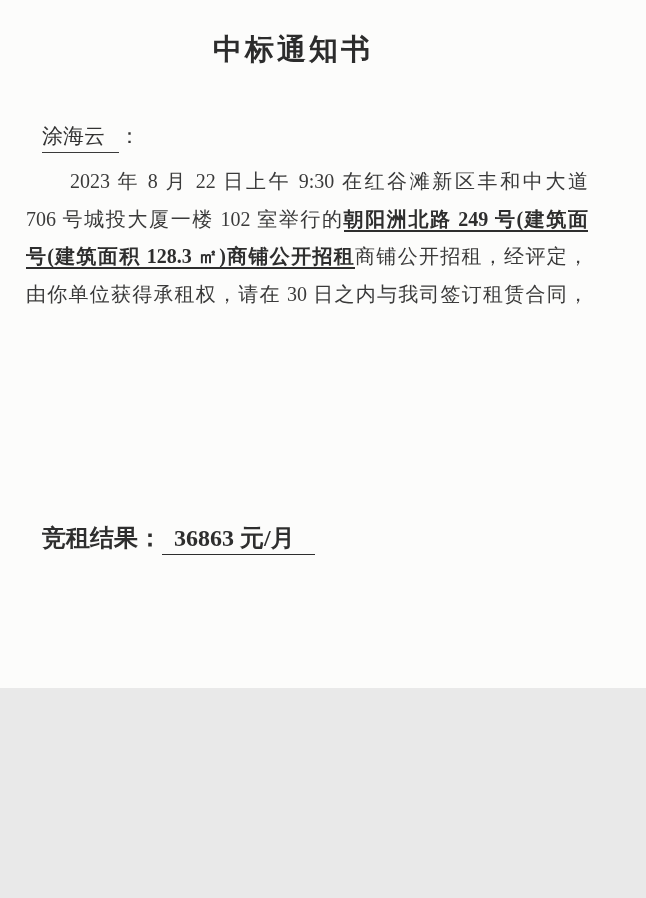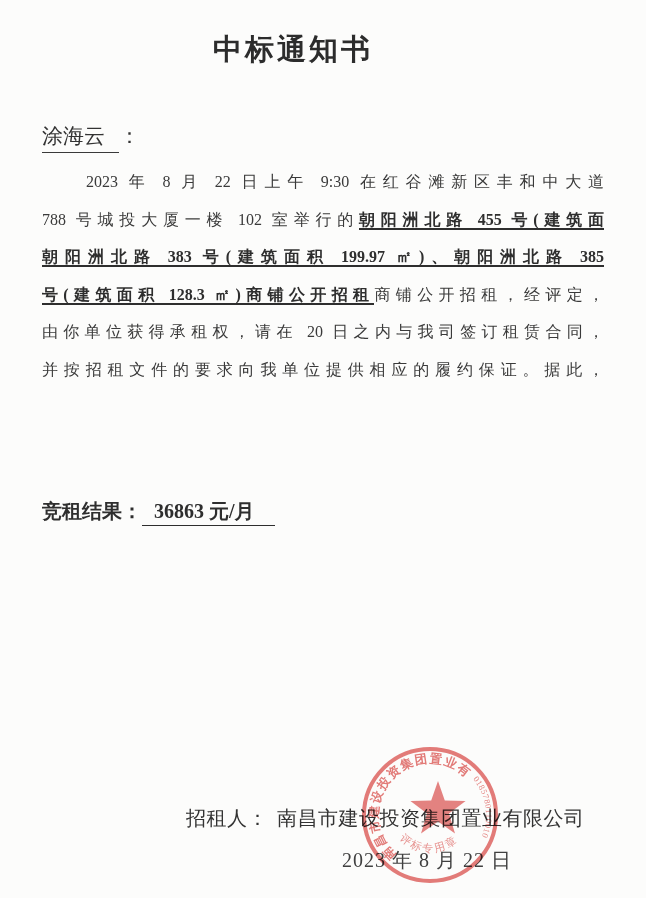--- a/index.html
+++ b/index.html
@@ -1,44 +1,44 @@
 <!DOCTYPE html>
 <html><head>
 <meta charset="utf-8">
 <style>
   html,body { margin:0; padding:0; background:#e9e9e9; }
   .page {
-    position:relative; width:646px; height:898px; margin:0 auto;
+    position:relative; width:646px; height:688px; margin:0 auto;
     background:#fcfcfb; overflow:hidden;
     font-family:"Liberation Serif","DejaVu Serif",serif;
     color:#3a3a3a;
   }
   .title {
     position:absolute; top:30px; left:0; width:586px; margin:0;
     text-align:center; font-size:29px; font-weight:700;
     letter-spacing:3px; color:#2c2c2c;
   }
   .salutation {
     position:absolute; top:122px; left:42px; font-size:21px; color:#333;
   }
   .salutation .name {
     border-bottom:1.6px solid #3a3a3a; padding:0 14px 4px 0;margin-top:20px;
   }
-  .para { position:absolute; left:42px; width:562px; font-size:16px; }
+  .para { position:absolute; left:26px; width:562px; font-size:20px; }
   .para1 { top:163px; }
   .para2 { top:571px; }
   .line {
     height:37.5px; line-height:37.5px; overflow:hidden;
     text-align:justify; white-space:nowrap;
   }
   .line.j { text-align-last:justify; }
   .ind { display:inline-block; width:44px; }
   .hl { font-weight:700; color:#2e2e2e; border-bottom:2px solid #2e2e2e; }
   .result-line {
-    position:absolute; top:498px; left:42px; font-size:20px;
+    position:absolute; top:522px; left:42px; font-size:24px;
     font-weight:700; color:#2e2e2e;
   }
   .result-value {
     border-bottom:1.8px solid #2e2e2e; padding:0 20px 3px 12px;
   }
   .sig-line {
     position:absolute; top:805px; left:186px; font-size:20px; color:#333;
     letter-spacing:0.5px;
   }
   .sig-line .sig-label { margin-right:9px; }
@@ -59,25 +59,23 @@
 <div class="page">
 
   <h1 class="title">中标通知书</h1>
 
   <div class="salutation">
     <span class="name">涂海云</span><span>：</span>
   </div>
 
   <div class="para para1" id="para1">
       <div class="line j"><span class="ind"></span><span>2023 年 8 月 22 日上午 9:30 在红谷滩新区丰和中大道</span></div>
-      <div class="line j"><span>788 号城投大厦一楼 102 室举行的</span><span class="hl">朝阳洲北路 455 号(建筑面</span></div>
-      <div class="line j"><span class="hl">朝阳洲北路 383 号(建筑面积 199.97 ㎡)、朝阳洲北路 385</span></div>
+      <div class="line j"><span>706 号城投大厦一楼 102 室举行的</span><span class="hl">朝阳洲北路 249 号(建筑面</span></div>
       <div class="line j"><span class="hl">号(建筑面积 128.3 ㎡)商铺公开招租</span><span>商铺公开招租，经评定，</span></div>
-      <div class="line j"><span>由你单位获得承租权，请在 20 日之内与我司签订租赁合同，</span></div>
-      <div class="line j"><span>并按招租文件的要求向我单位提供相应的履约保证。据此，</span></div>
+      <div class="line j"><span>由你单位获得承租权，请在 30 日之内与我司签订租赁合同，</span></div>
     </div>
 
   <div class="result-line">
     <span class="result-label">竞租结果：</span><span class="result-value">36863 元/月</span>
   </div>
 
 
   <div class="sig-line">
     <span class="sig-label">招租人：</span><span>南昌市建设投资集团置业有限公司</span>
   </div>

